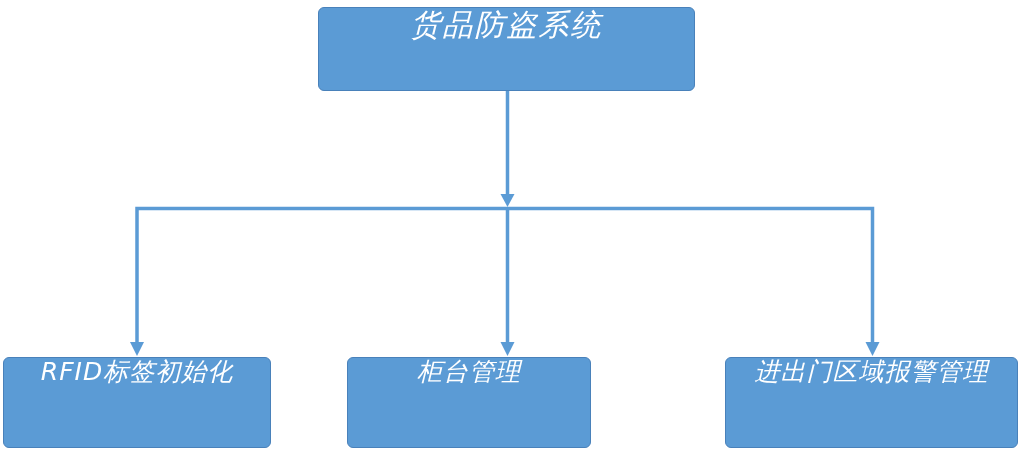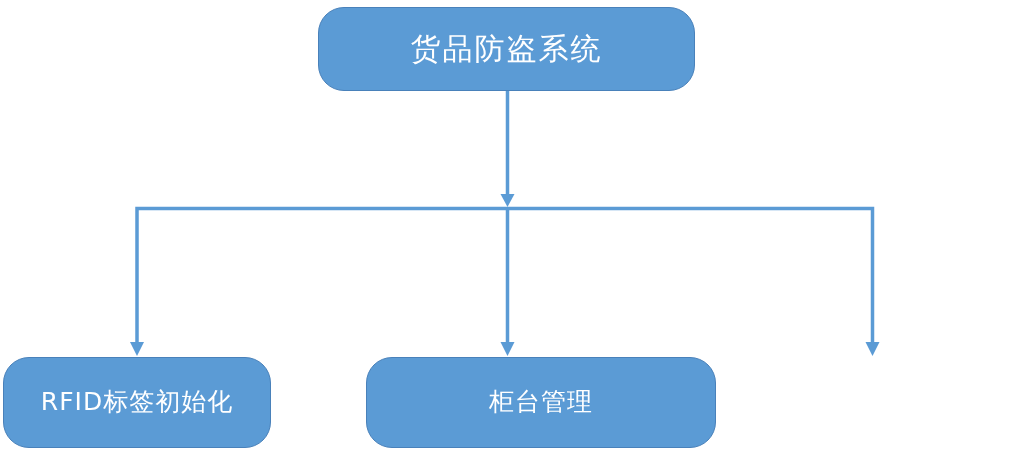--- a/index.html
+++ b/index.html
@@ -32,44 +32,45 @@
     stroke-width: 3.5;
     fill: none;
   }
   .connector-arrow {
     fill: var(--connector);
     stroke: none;
   }
   .node {
     position: absolute;
     display: flex;
-    align-items: center;
+    align-items: flex-start;
     justify-content: center;
     background: var(--box-fill);
     border: 1.5px solid var(--box-border);
-    border-radius: 26px;
+    border-radius: 6px;
     color: var(--text);
     text-align: center;
     line-height: 1.15;
     font-weight: 400;
+    font-style: italic;
   }
   .node-root {
     left: 318px; top: 7px;
     width: 377px; height: 84px;
     font-size: 30px;
     letter-spacing: 2px;
   }
   .node-child {
     top: 357px;
     height: 91px;
     font-size: 25px;
     letter-spacing: 1px;
   }
   .node-child-0 { left: 3px;   width: 268px; }
-  .node-child-1 { left: 366px; width: 350px; }
+  .node-child-1 { left: 347px; width: 244px; }
   .node-child-2 { left: 725px; width: 293px; }
 </style>
 </head>
 <body>
 
 <div class="canvas">
 
   <svg class="connector-layer" viewBox="0 0 1030 453">
 
     <path class="connector-line" d="M507.5 91 L507.5 196"></path>
@@ -89,14 +90,17 @@
   </div>
 
   <div class="node node-child node-child-0">
     <span>RFID标签初始化</span>
   </div>
 
   <div class="node node-child node-child-1">
     <span>柜台管理</span>
   </div>
 
+  <div class="node node-child node-child-2">
+    <span>进出门区域报警管理</span>
+  </div>
 
 </div>
 
 </body></html>

